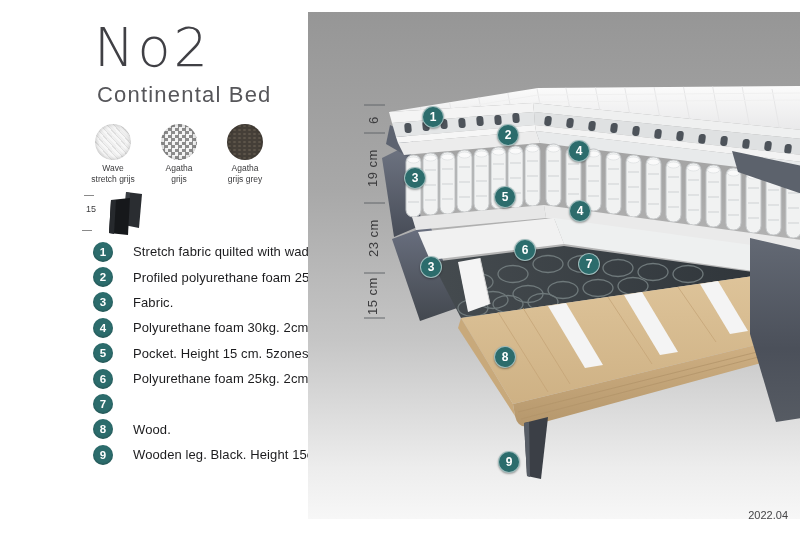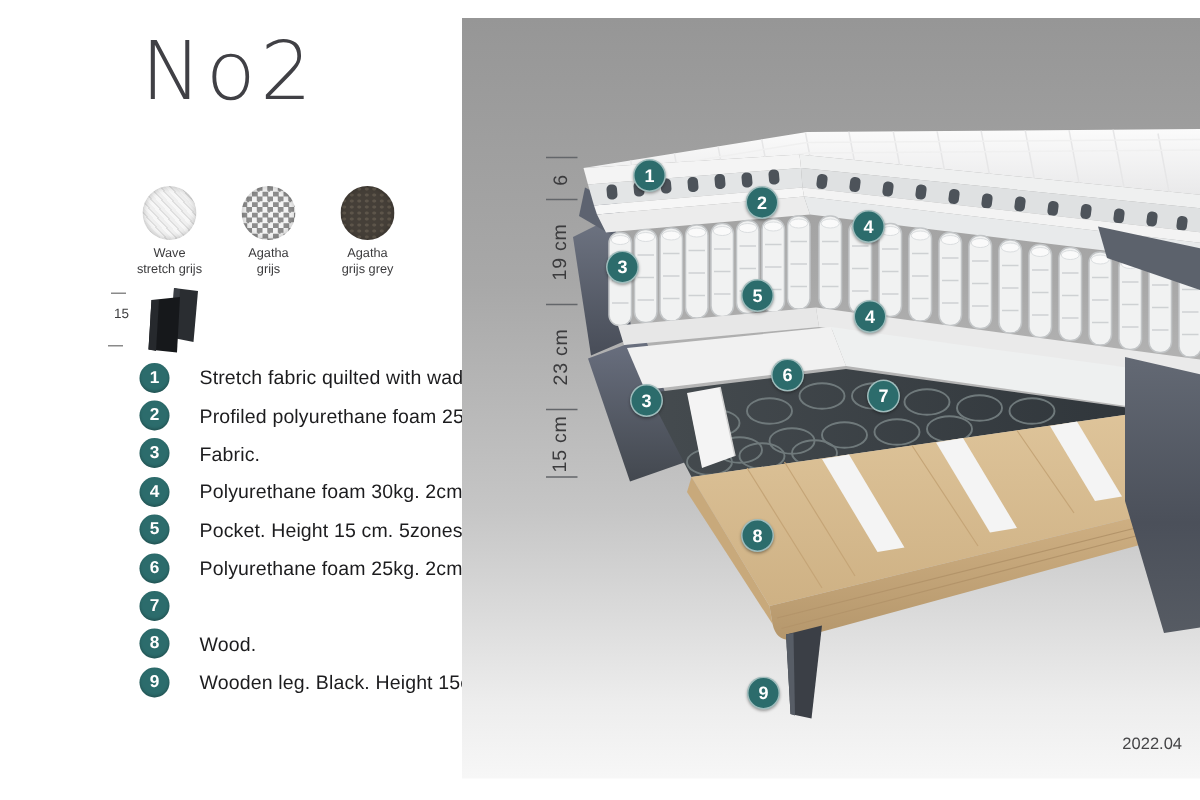--- a/index.html
+++ b/index.html
@@ -20,21 +20,21 @@
   .swatch-wave{background-color:#ededed;
     background-image:repeating-linear-gradient(48deg,#f7f7f7 0 2px,#dfdfdf 2px 3px,#efefef 3px 5px);}
   .swatch-check{background-color:#f2f2f2;
     background-image:repeating-conic-gradient(#8d8d8d 0% 25%,#f4f4f4 0% 50%);
     background-size:7px 7px;}
   .swatch-dark{background-color:#453f38;
     background-image:radial-gradient(#5d554a 1px,transparent 1.6px);
     background-size:5px 4px;}
   .swatch-label{font-size:8.5px;line-height:1.25;color:#3a3a3c;}
 
-  .leg-thumb{position:absolute;left:32px;top:188px;width:80px;height:52px;text-align:center;}
+  .leg-thumb{position:absolute;left:42px;top:188px;width:80px;height:52px;text-align:center;}
   .leg-dim{position:absolute;left:8px;top:16px;font-size:9px;color:#3c3c3e;}
   .leg-tick{position:absolute;height:0;border-top:1px solid #8a8a8a;width:10px;}
   .leg-tick.t1{left:6px;top:7px;}
   .leg-tick.t2{left:4px;top:42px;}
 
   .legend{position:absolute;left:57px;top:239px;margin:0;padding:0;list-style:none;}
   .legend li{height:25.4px;display:flex;align-items:center;}
   .lnum{width:20px;height:20px;border-radius:50%;background:#2c6c6c;color:#fff;
         font-size:11.5px;font-weight:bold;display:flex;align-items:center;
         justify-content:center;margin-right:20px;flex:none;
@@ -45,30 +45,31 @@
   .diagram-panel{position:absolute;left:272px;top:12px;width:494px;height:507px;
     background:linear-gradient(180deg,#969696 0%,#a8a8a8 35%,#c6c6c6 65%,#ededed 90%,#f7f7f7 100%);}
   .diagram-panel svg{position:absolute;left:0;top:0;}
 
   .marker{position:absolute;width:22px;height:22px;border-radius:50%;background:#2c6c6c;
           border:1px solid rgba(255,255,255,.55);box-sizing:border-box;
           color:#fff;font-size:12px;font-weight:bold;display:flex;align-items:center;
           justify-content:center;box-shadow:0 1px 2px rgba(0,0,0,.35);}
   .meas{position:absolute;width:70px;height:14px;text-align:center;font-size:13px;
         color:#3b3b3d;letter-spacing:.5px;transform:rotate(-90deg);line-height:14px;}
-  .version{position:absolute;right:14px;top:478px;font-size:11px;color:#454547;}
+  .version{position:absolute;right:14px;top:497px;font-size:11px;color:#454547;}
 </style>
 </head>
 <body>
 
 <div class="page">
 
   <aside class="left-panel">
 
     <h1 class="title" style="margin:0">No2</h1>
+    <div class="subtitle">Continental Bed</div>
 
     <div class="swatches">
       <div class="swatch">
         <div class="swatch-circle swatch-wave"></div>
         <div class="swatch-label">
           <div>Wave</div>
           <div>stretch grijs</div>
         </div>
       </div>
       <div class="swatch">

